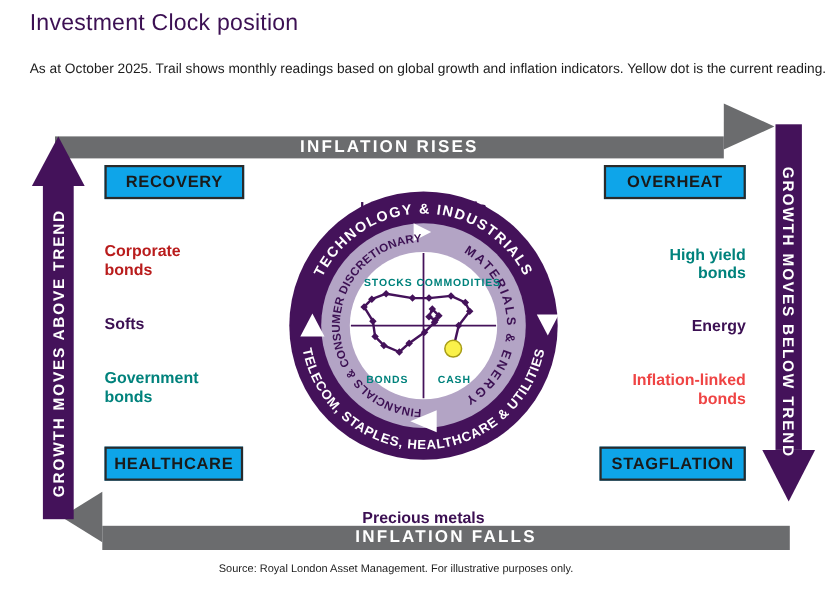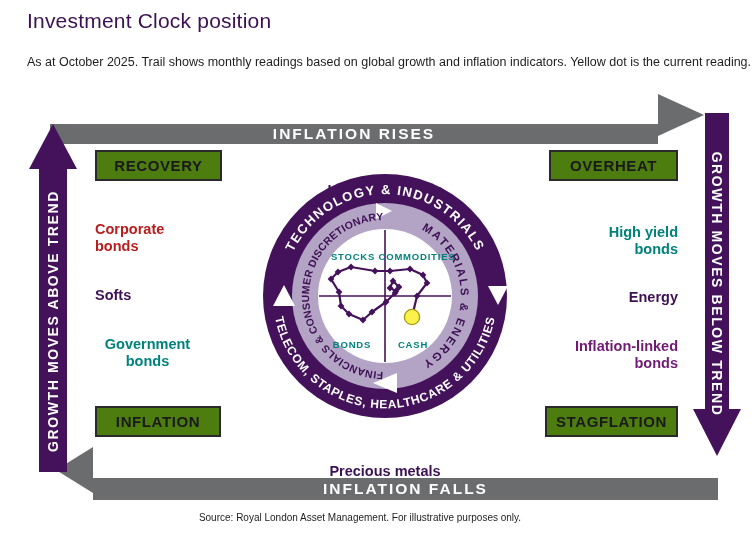--- a/index.html
+++ b/index.html
@@ -21,21 +21,21 @@
   
   .v-shaft{background:#44125A;}
   .shaft-left{left:39px;top:169px;width:28px;height:303px;}
   .head-left{left:29px;top:124px;width:0;height:0;border-left:24px solid transparent;border-right:24px solid transparent;border-bottom:45px solid #44125A;}
   .shaft-right{left:705px;top:113px;width:24px;height:296px;}
   .head-right{left:693px;top:409px;width:0;height:0;border-left:24px solid transparent;border-right:24px solid transparent;border-top:47px solid #44125A;}
   .v-label{color:#fff;font-weight:bold;font-size:14px;letter-spacing:1.6px;white-space:nowrap;}
   .v-label.left{left:53px;top:321px;transform:translate(-50%,-50%) rotate(-90deg);}
   .v-label.right{left:717px;top:284px;transform:translate(-50%,-50%) rotate(90deg);}
   
-  .phase{background:#4d7c0f;border:2px solid #2A2A2A;display:flex;align-items:center;justify-content:center;
+  .phase{background:#0ea5e9;border:2px solid #2A2A2A;display:flex;align-items:center;justify-content:center;
          font-weight:bold;font-size:15px;color:#1a1a1a;letter-spacing:0.6px;}
   .ph-tl{left:95px;top:150px;width:123px;height:27px;}
   .ph-tr{left:549px;top:150px;width:125px;height:27px;}
   .ph-bl{left:95px;top:406px;width:122px;height:27px;}
   .ph-br{left:545px;top:406px;width:129px;height:27px;}
   
   .asset{font-weight:bold;font-size:14.5px;line-height:1.16;}
   .a-left{left:95px;width:105px;text-align:left;}
   .a-right{left:563px;width:115px;text-align:right;}
   .a-center{left:285px;width:200px;text-align:center;margin-top:35px;}
@@ -71,33 +71,33 @@
   <div class="abs v-shaft shaft-left"></div>
   <div class="abs head-left"></div>
   <div class="abs v-label left">GROWTH MOVES ABOVE TREND</div>
 
   <div class="abs v-shaft shaft-right"></div>
   <div class="abs head-right"></div>
   <div class="abs v-label right">GROWTH MOVES BELOW TREND</div>
 
   <div class="abs phase ph-tl">RECOVERY</div>
   <div class="abs phase ph-tr">OVERHEAT</div>
-  <div class="abs phase ph-bl">INFLATION</div>
+  <div class="abs phase ph-bl">HEALTHCARE</div>
   <div class="abs phase ph-br">STAGFLATION</div>
 
   <div class="abs asset a-center" style="top: 147px; color: rgb(60, 16, 83);">Industrial metals</div>
   <div class="abs asset a-center" style="top: 428px; color: rgb(60, 16, 83);">Precious metals</div>
 
   <div class="abs asset a-left" style="top: 221px; color: #b91c1c;">Corporate bonds</div>
   <div class="abs asset a-left" style="top: 287px; color: rgb(60, 16, 83);">Softs</div>
-  <div class="abs asset a-left" style="top: 336px; color: rgb(0, 130, 124); text-align: center;">Government bonds</div>
+  <div class="abs asset a-left" style="top: 336px; color: rgb(0, 130, 124);">Government bonds</div>
 
   <div class="abs asset a-right" style="top: 224px; color: rgb(0, 130, 124);">High yield bonds</div>
   <div class="abs asset a-right" style="top: 289px; color: rgb(60, 16, 83);">Energy</div>
-  <div class="abs asset a-right" style="top: 338px; color: #701a75;">Inflation-linked bonds</div>
+  <div class="abs asset a-right" style="top: 338px; color: #ef4444;">Inflation-linked bonds</div>
 
   <svg class="abs" style="left:253px;top:164px" width="264" height="264" viewBox="0 0 264 264">
     <defs>
       <path id="arc-top" d="M 30.4 123.1 A 102 102 0 0 1 233.6 123.1"></path>
       <path id="arc-bottom" d="M 20.4 141.8 A 112 112 0 0 0 243.6 141.8"></path>
       <path id="arc-right" d="M 138.6 56.3 A 76 76 0 0 1 138.6 207.7"></path>
       <path id="arc-left" d="M 132 208 A 76 76 0 1 1 180.9 73.8"></path>
     </defs>
 
     <circle cx="132" cy="132" r="122" fill="#44125A"></circle>

